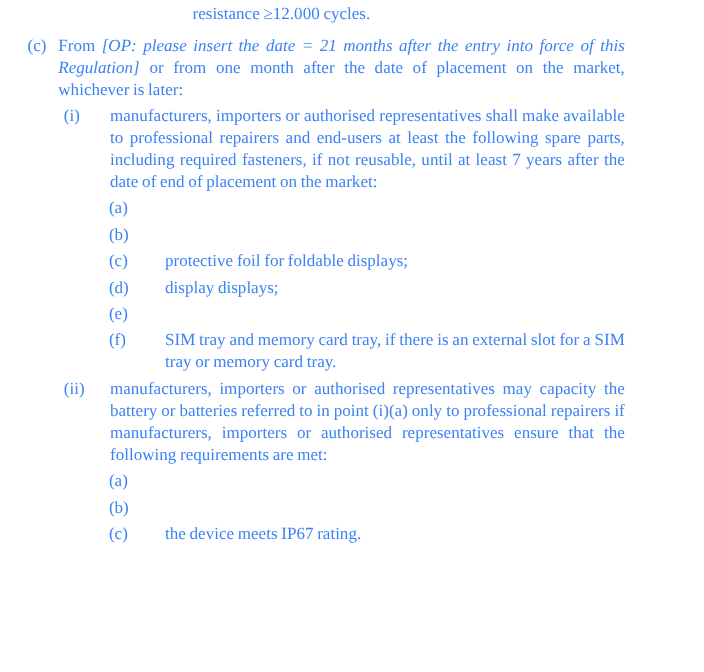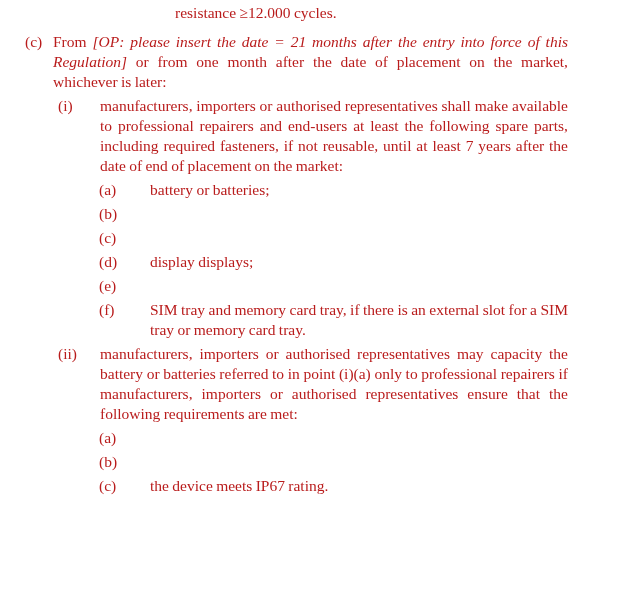--- a/index.html
+++ b/index.html
@@ -46,45 +46,45 @@
   .italic { font-style: italic; }
   sup.fn {
     font-size: 10px;
     line-height: 0;
     vertical-align: super;
   }
 </style>
 </head>
 <body style="background: rgb(255, 255, 255);">
 
-<div class="page" style="background: rgb(255, 255, 255); color: #b91c1c;">
+<div class="page" style="background: rgb(255, 255, 255); color: #3b82f6;">
 
   <div class="frag">resistance ≥12.000 cycles.</div>
 
   <div class="row l1 gap-lg">
     <div class="marker">(c)</div>
     <div class="body"><span>From </span><span class="italic">[OP: please insert the date = 21 months after the entry into force of this Regulation]</span><span> or from one month after the date of placement on the market, whichever is later:</span></div>
   </div>
 
   <div class="row l2 gap">
     <div class="marker">(i)</div>
     <div class="body">manufacturers, importers or authorised representatives shall make available to professional repairers and end-users at least the following spare parts, including required fasteners, if not reusable, until at least 7 years after the date of end of placement on the market:</div>
   </div>
 
   <div class="row l3 gap">
     <div class="marker">(a)</div>
-    <div class="body">battery or batteries;</div>
   </div>
 
   <div class="row l3 gap">
     <div class="marker">(b)</div>
   </div>
 
   <div class="row l3 gap">
     <div class="marker">(c)</div>
+    <div class="body">protective foil for foldable displays;</div>
   </div>
 
   <div class="row l3 gap">
     <div class="marker">(d)</div>
     <div class="body">display displays;</div>
   </div>
 
   <div class="row l3 gap">
     <div class="marker">(e)</div>
   </div>

